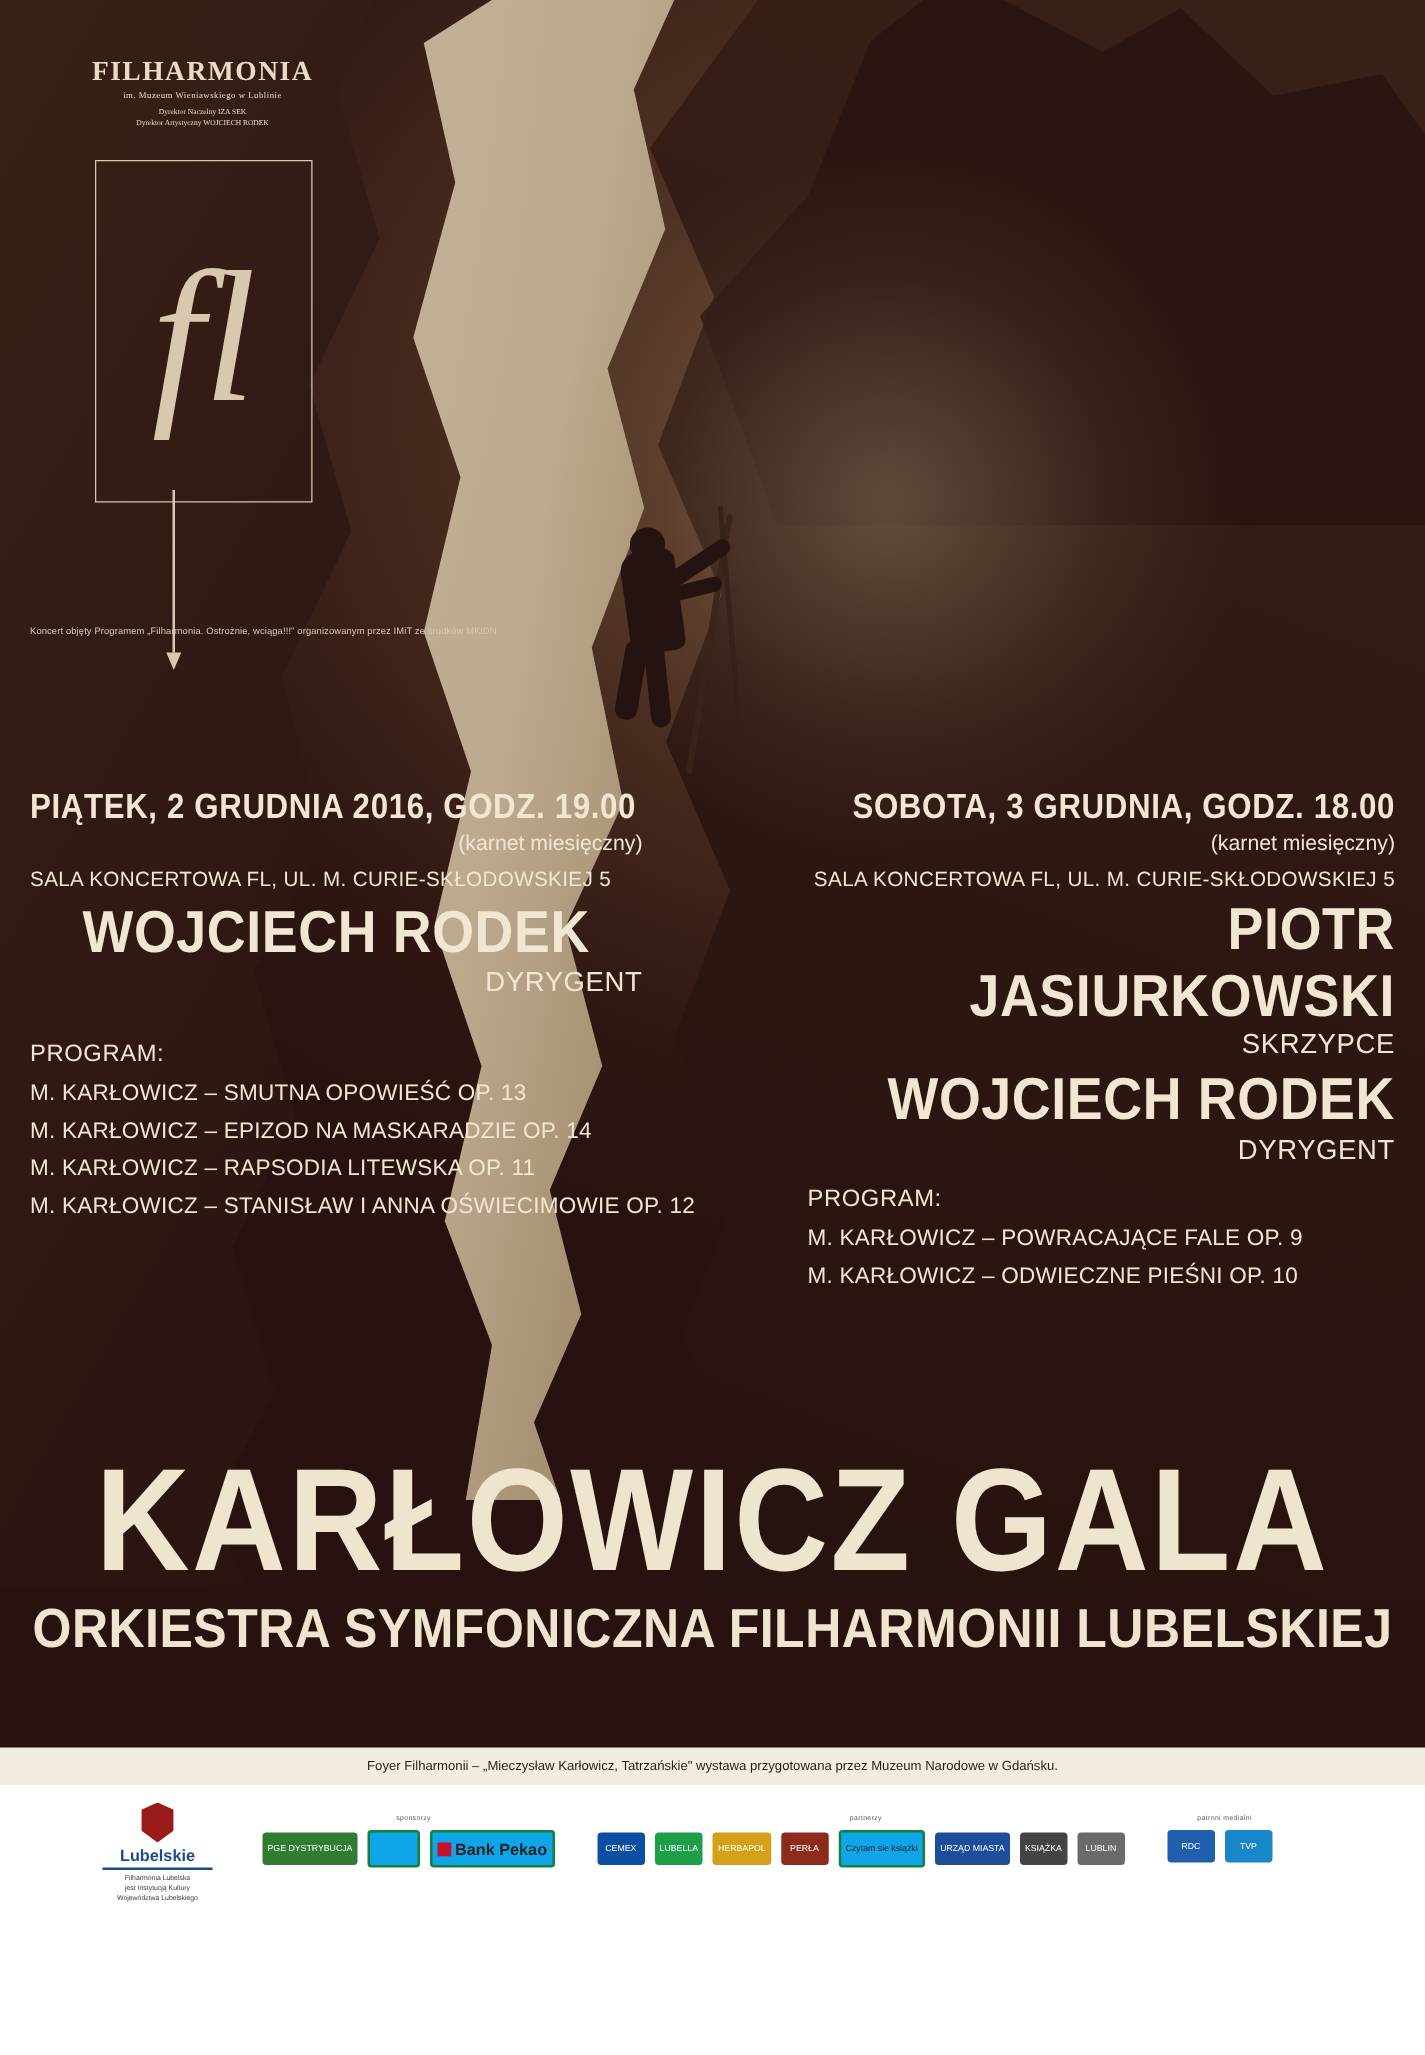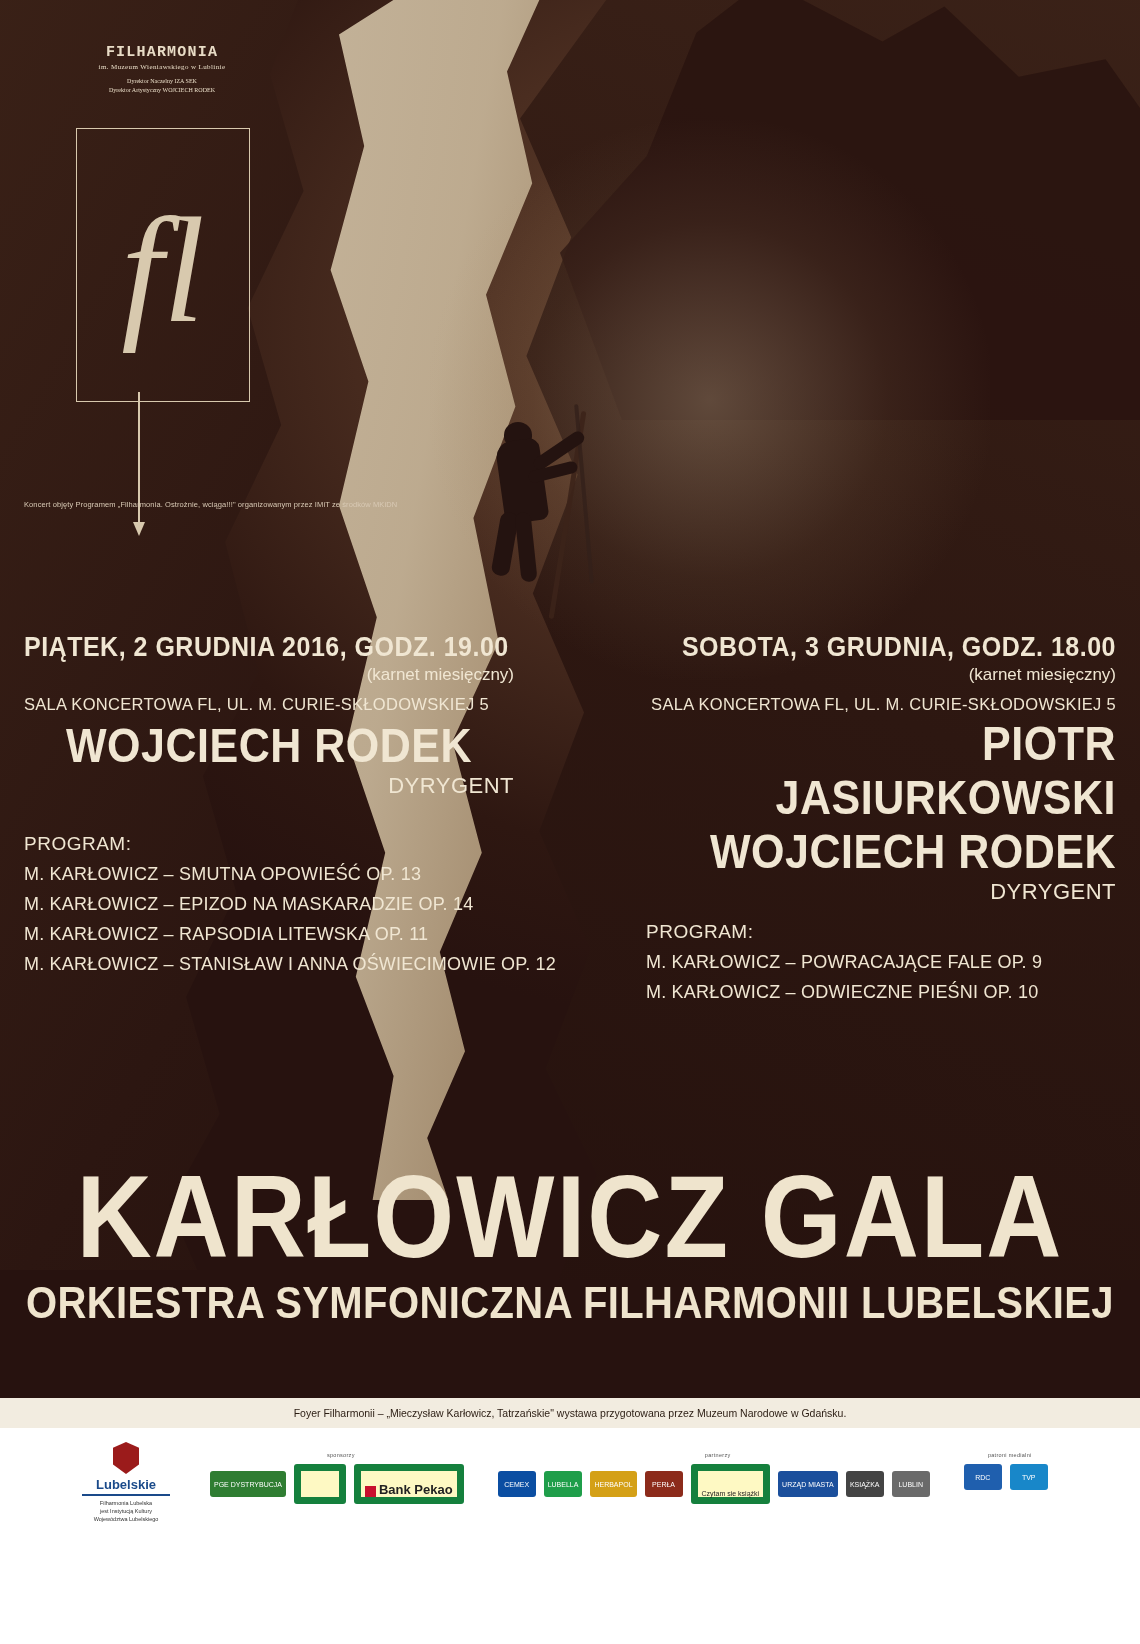--- a/index.html
+++ b/index.html
@@ -59,21 +59,21 @@
     position:absolute;left:95px;top:10px;width:5px;height:210px;background:#3c2419;
     transform:rotate(9deg);border-radius:3px;opacity:.9;
   }
   .rope2{
     position:absolute;left:112px;top:4px;width:4px;height:180px;background:#33201a;
     transform:rotate(-5deg);border-radius:3px;opacity:.8;
   }
 
   
   .logo-block{position:absolute;left:62px;top:44px;width:200px;color:#e8dcc6;text-align:center;z-index:5;}
-  .logo-title{font-size:15px;letter-spacing:1.2px;font-weight:bold;font-family:Liberation Mono, monospace;}
+  .logo-title{font-size:22px;letter-spacing:1.2px;font-weight:bold;font-family:Liberation Serif, serif;}
   .logo-sub{font-size:7px;letter-spacing:.4px;margin-top:2px;font-family:"Liberation Serif",serif;}
   .logo-dir{font-size:6px;line-height:1.5;margin-top:6px;font-family:"Liberation Serif",serif;}
   .logo-mark{
     position:absolute;left:76px;top:128px;width:172px;height:272px;
     border:1.4px solid #d8c9ae;z-index:5;
   }
   .logo-mark .fl{
     position:absolute;left:50%;top:52%;transform:translate(-50%,-50%);
     font-family:"Liberation Serif",serif;font-size:150px;color:#d8c9ae;
     font-style:italic;line-height:1;
@@ -134,21 +134,21 @@
     clip-path:polygon(50% 0,100% 18%,100% 70%,50% 100%,0 70%,0 18%);}
   .f-lub{font-size:13px;font-weight:bold;color:#1a4a8a;margin-top:3px;}
   .f-lubline{width:88px;height:2px;background:#1a4a8a;margin:2px auto;}
   .f-sm{font-size:5.5px;color:#333;line-height:1.45;margin-top:4px;}
   .f-groups{position:absolute;left:210px;top:24px;right:20px;display:flex;align-items:flex-start;}
   .f-group{margin-right:26px;}
   .f-gtitle{font-size:5.5px;color:#555;text-align:center;margin-bottom:6px;letter-spacing:.3px;}
   .f-row{display:flex;align-items:center;}
   .chip{height:26px;min-width:30px;margin-right:8px;border-radius:3px;
     display:flex;align-items:center;justify-content:center;font-size:7px;color:#fff;padding:0 4px;}
-  .chip.white{color:#222;border:7px solid #15803d;background:#fef9c3;align-items:flex-end;}
+  .chip.white{color:#222;border:2px solid #15803d;background:#0ea5e9;}
   .pekao{font-size:13px;color:#c8102e;font-weight:bold;}
   .pekao .sq{display:inline-block;width:11px;height:11px;background:#c8102e;margin-right:3px;vertical-align:-1px;}
 </style>
 </head>
 <body>
 
 <div class="poster">
 
   <div class="art">
     <div class="rock-left"></div>
@@ -192,20 +192,21 @@
       <div class="program-item">M. KARŁOWICZ – EPIZOD NA MASKARADZIE OP. 14</div>
       <div class="program-item">M. KARŁOWICZ – RAPSODIA LITEWSKA OP. 11</div>
       <div class="program-item">M. KARŁOWICZ – STANISŁAW I ANNA OŚWIECIMOWIE OP. 12</div>
     </div>
 
     <div class="col right">
       <div class="date">SOBOTA, 3 GRUDNIA, GODZ. 18.00</div>
       <div class="karnet">(karnet miesięczny)</div>
       <div class="venue">SALA KONCERTOWA FL, UL. M. CURIE-SKŁODOWSKIEJ 5</div>
       <div class="artist">PIOTR JASIURKOWSKI</div>
+      <div class="role">SKRZYPCE</div>
       <div class="artist">WOJCIECH RODEK</div>
       <div class="role">DYRYGENT</div>
       <div class="program-label" style="text-align:left">PROGRAM:</div>
       <div class="program-item" style="text-align:left">M. KARŁOWICZ – POWRACAJĄCE FALE OP. 9</div>
       <div class="program-item" style="text-align:left">M. KARŁOWICZ – ODWIECZNE PIEŚNI OP. 10</div>
     </div>
   </div>
 
   <div class="finemark">Koncert objęty Programem „Filharmonia. Ostrożnie, wciąga!!!" organizowanym przez IMiT ze środków MKiDN</div>
 

